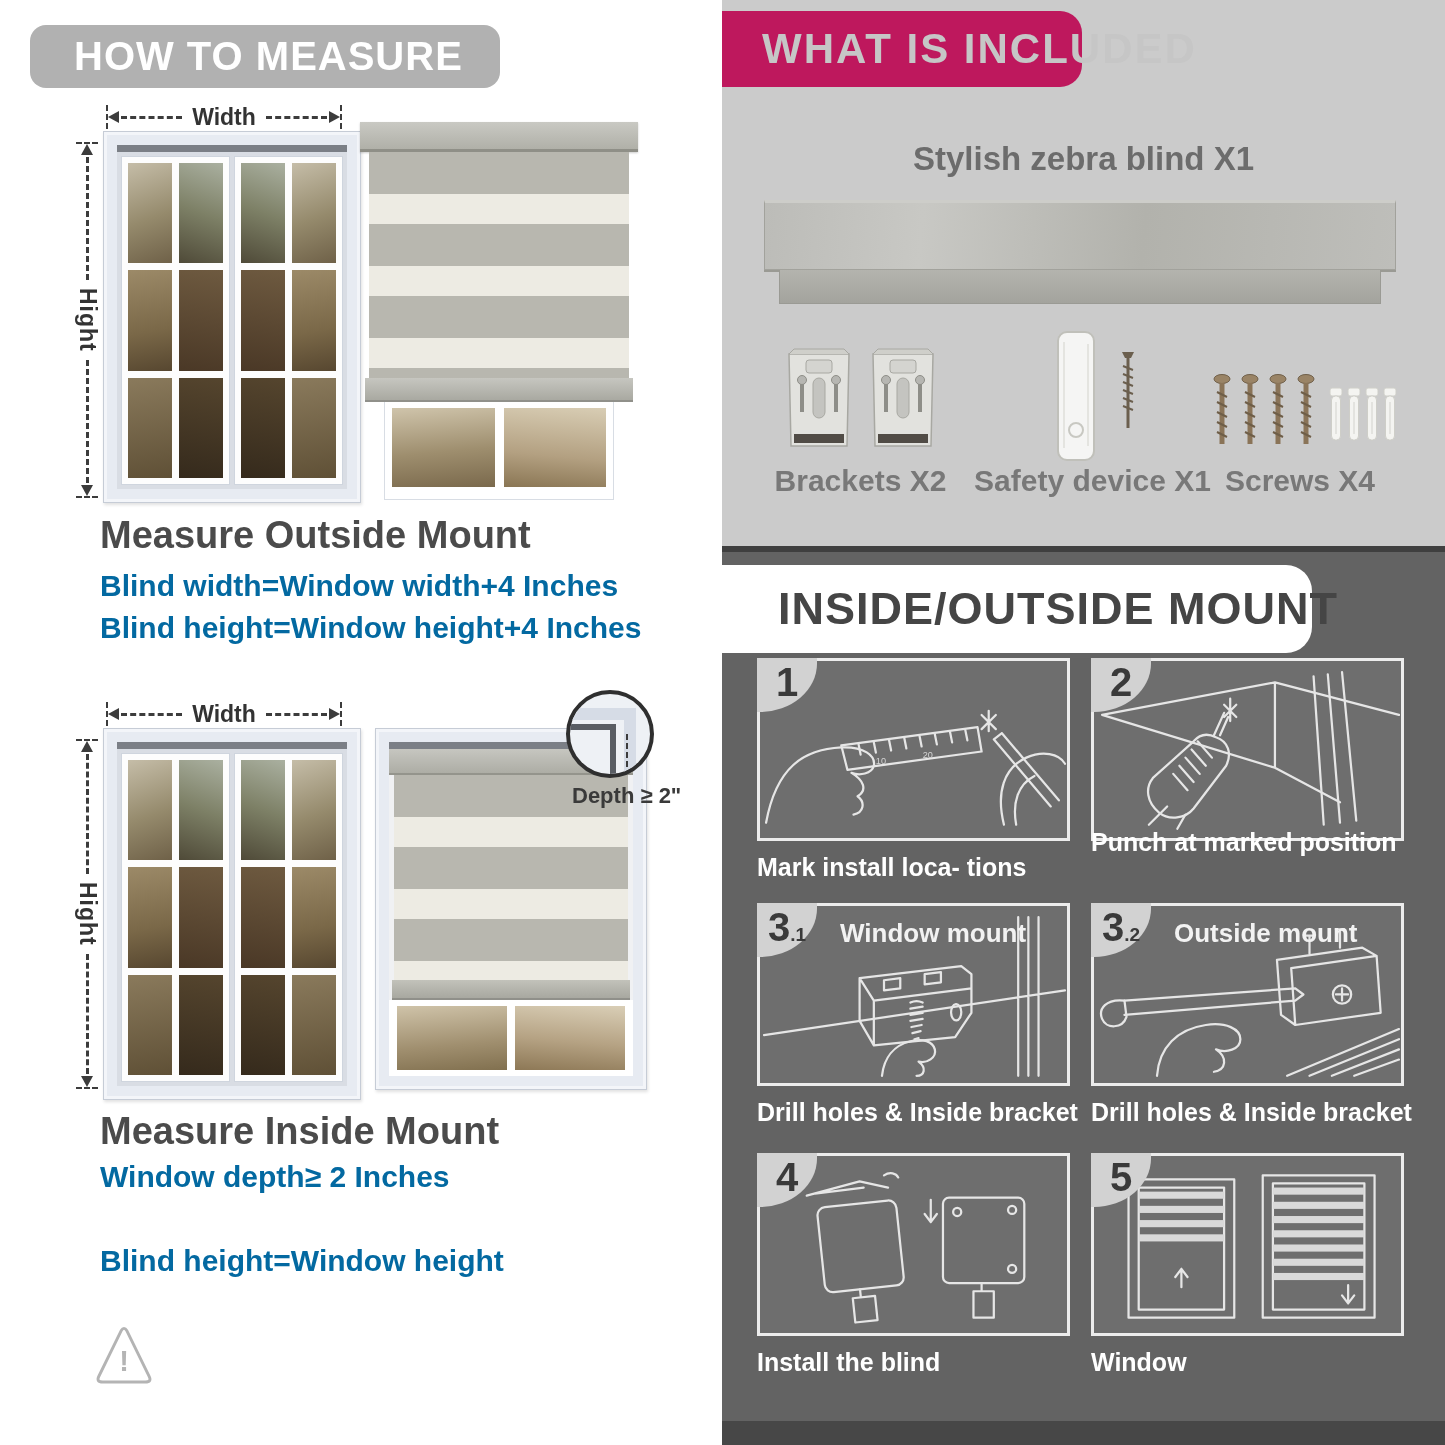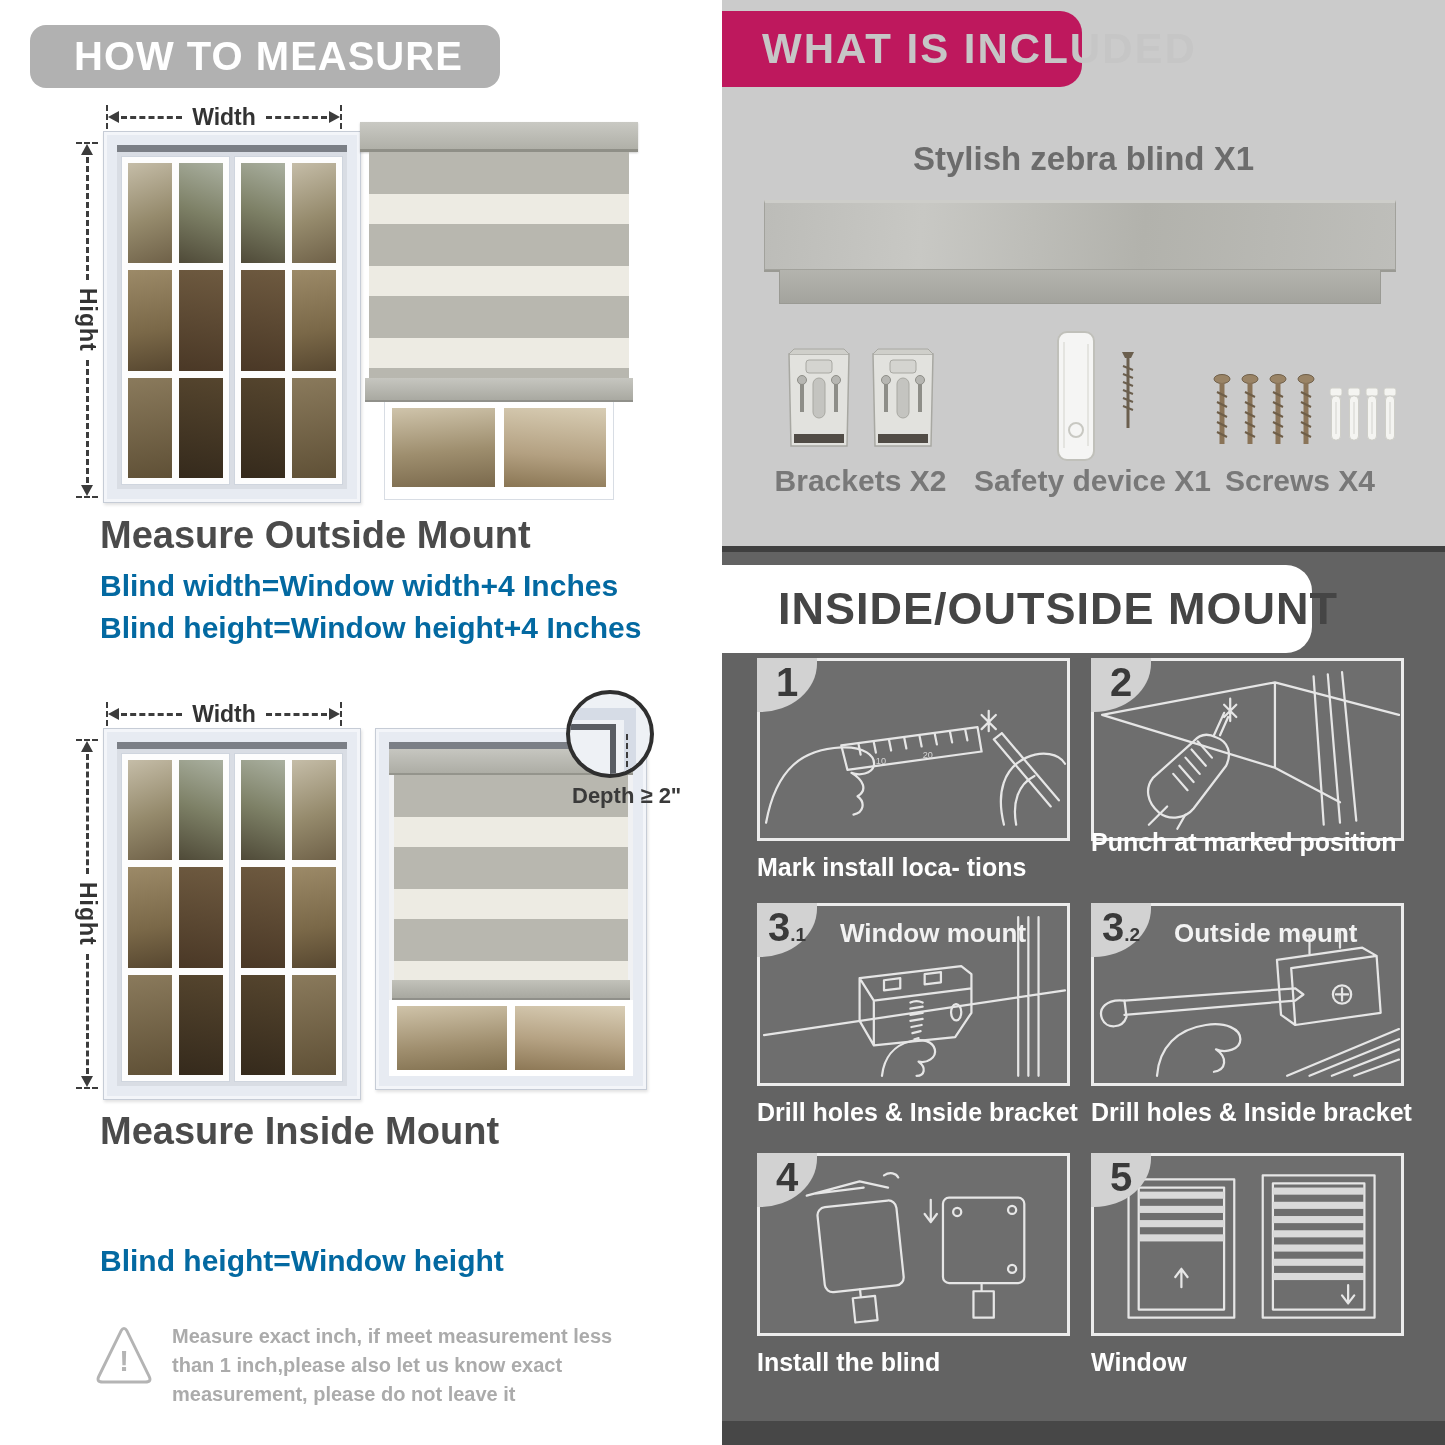--- a/index.html
+++ b/index.html
@@ -240,27 +240,27 @@
     </div>
   </div>
   <div class="abs depth-circle">
     <div class="dc-f1"></div>
     <div class="dc-f2"></div>
     <div class="dc-dash"></div>
   </div>
   <div class="abs depth-label">Depth ≥ 2"</div>
 
   <div class="abs m-head" style="left:100px; top:1110px;">Measure Inside Mount</div>
+  <div class="abs m-line" style="left:100px; top:1160px;">Window depth≥ 2 Inches</div>
   <div class="abs m-line" style="left:100px; top:1244px;">Blind height=Window height</div>
 
   <svg class="abs" style="left:95px; top:1322px;" width="58" height="66" viewBox="0 0 60 66">
     <path d="M27,8 Q30,3 33,8 L56,55 Q59,61 52,61 L8,61 Q1,61 4,55 Z" fill="none" stroke="#b4b4b4" stroke-width="3" stroke-linejoin="round"></path>
     <text x="30" y="50" text-anchor="middle" font-size="30" font-weight="bold" fill="#b4b4b4">!</text>
   </svg>
-  <div class="abs warn-text" style="left:172px; top:1322px;">Measure exact inch, if meet measurement less than 1 inch,please also let us know exact measurement, please do not leave it</div>
 
   <div class="abs panel-included"></div>
   <div class="abs included-title-box">WHAT IS INCLUDED</div>
   <div class="abs product-label">Stylish zebra blind X1</div>
 
   <div class="abs" style="left:764px; top:200px; width:632px;">
     <div class="hr-main"></div>
     <div class="hr-lip"></div>
   </div>
 

